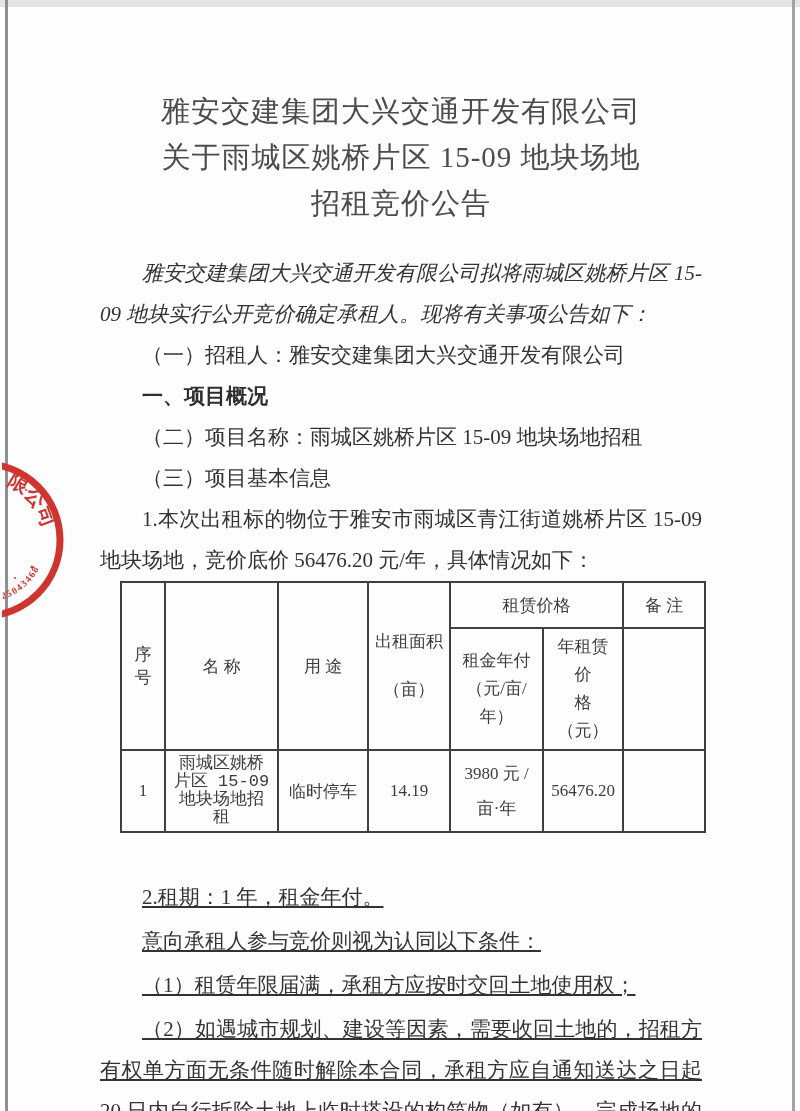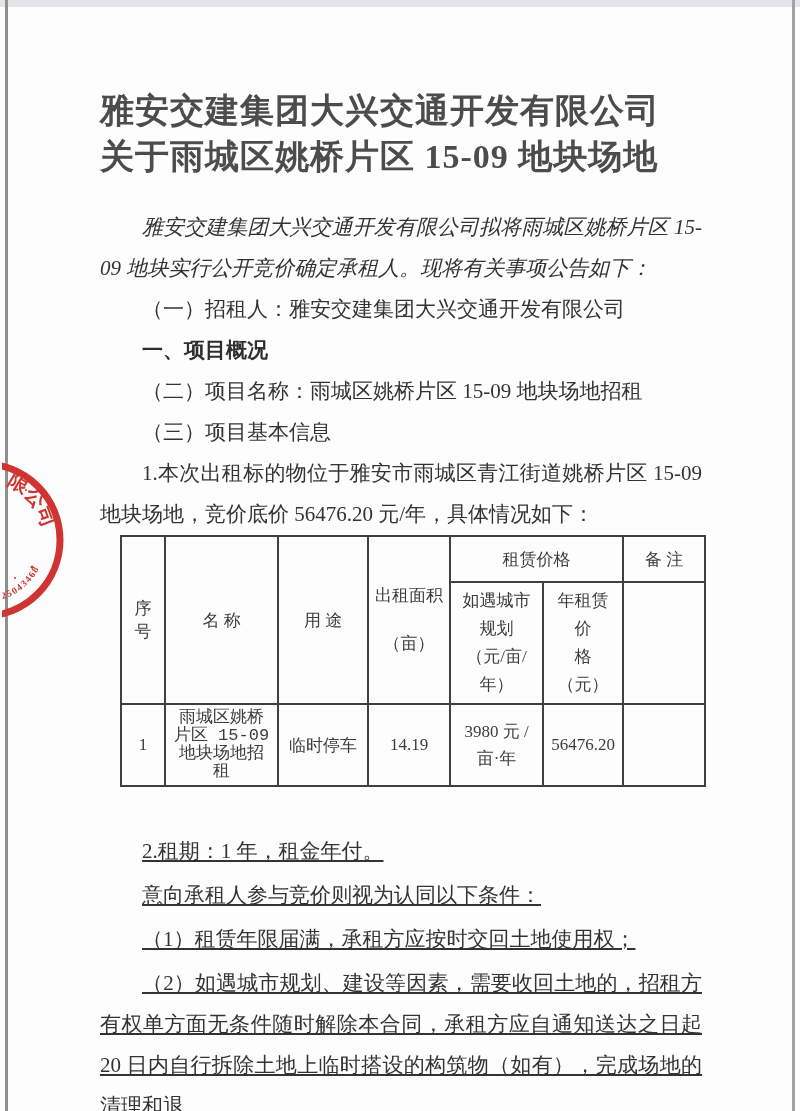--- a/index.html
+++ b/index.html
@@ -27,22 +27,23 @@
   .edge-right {
     position: absolute; top: 0; bottom: 0; right: 5px; width: 3px;
     background: #a3a3a3;
   }
 
   .content {
     position: absolute; left: 100px; top: 88px; width: 602px;
   }
 
   .doc-title {
-    font-size: 34px;
-    font-weight: bold;
+    text-align: center;
+    font-size: 29px;
+    font-weight: normal;
     line-height: 46px;
     color: #4c4c4c;
     letter-spacing: 1px;
   }
 
   p.body {
     font-size: 21px;
     line-height: 41px;
     text-align: justify;
     text-indent: 2em;
@@ -69,21 +70,21 @@
   }
   tr.hdr-row-1 { height: 46px; }
   tr.hdr-row-2 { height: 60px; }
   tr.data-row  { height: 72px; }
   .two-line { line-height: 28px; }
   .area-head div { line-height: 20px; }
   .area-head .gap { margin-bottom: 28px; font-family: Liberation Serif, serif; }
   td.cell-name { text-align: left; vertical-align: middle; line-height: 18px; padding-left: 8px; font-family: Liberation Mono, monospace; }
   td.cell-use  { text-align: left; vertical-align: top; padding-top: 8px; padding-left: 8px; border-radius: 8px; }
   td.cell-no   { vertical-align: top; padding-top: 10px; }
-  td.cell-unit { text-align: left; vertical-align: middle; line-height: 27px; padding-left: 8px; border-radius: 27px; }
+  td.cell-unit { text-align: left; vertical-align: middle; line-height: 35px; padding-left: 8px; border-radius: 27px; }
   td.cell-total{ text-align: left; padding-left: 8px; }
 
   .after-table { margin-top: 44px; }
   .after-table p.body { margin-top: 3px; text-decoration: underline; }
 
   .seal {
     position: absolute; left: 2px; top: 445px;
     width: 70px; height: 190px;
   }
 </style>
@@ -111,20 +112,21 @@
     <circle cx="30" cy="122" r="1.5" fill="#cf3530"></circle>
     <circle cx="13" cy="133" r="1" fill="#cf3530"></circle>
     <circle cx="24" cy="45" r="1" fill="#cf3530"></circle>
   </svg>
 
   <div class="content">
 
     <h1 class="doc-title">
       <span style="display:block">雅安交建集团大兴交通开发有限公司</span>
       <span style="display:block">关于雨城区姚桥片区 15-09 地块场地</span>
+      <span style="display:block">招租竞价公告</span>
     </h1>
 
     <p class="body intro">雅安交建集团大兴交通开发有限公司拟将雨城区姚桥片区 15-09 地块实行公开竞价确定承租人。现将有关事项公告如下：</p>
 
     <p class="body">（一）招租人：雅安交建集团大兴交通开发有限公司</p>
 
     <p class="body section-heading">一、项目概况</p>
     <p class="body">（二）项目名称：雨城区姚桥片区 15-09 地块场地招租</p>
     <p class="body">（三）项目基本信息</p>
 
@@ -147,21 +149,21 @@
         <th rowspan="2">用  途</th>
         <th rowspan="2" class="area-head">
           <div class="gap">出租面积</div>
           <div>（亩）</div>
         </th>
         <th colspan="2">租赁价格</th>
         <th>备  注</th>
       </tr>
       <tr class="hdr-row-2">
         <th class="two-line">
-          <div>如遇城市规划</div>
+          <div>租金年付</div>
           <div>（元/亩/年）</div>
         </th>
         <th class="two-line">
           <div>年租赁价</div>
           <div>格（元）</div>
         </th>
         <th></th>
       </tr>
       <tr class="data-row">
         <td class="cell-no">1</td>

